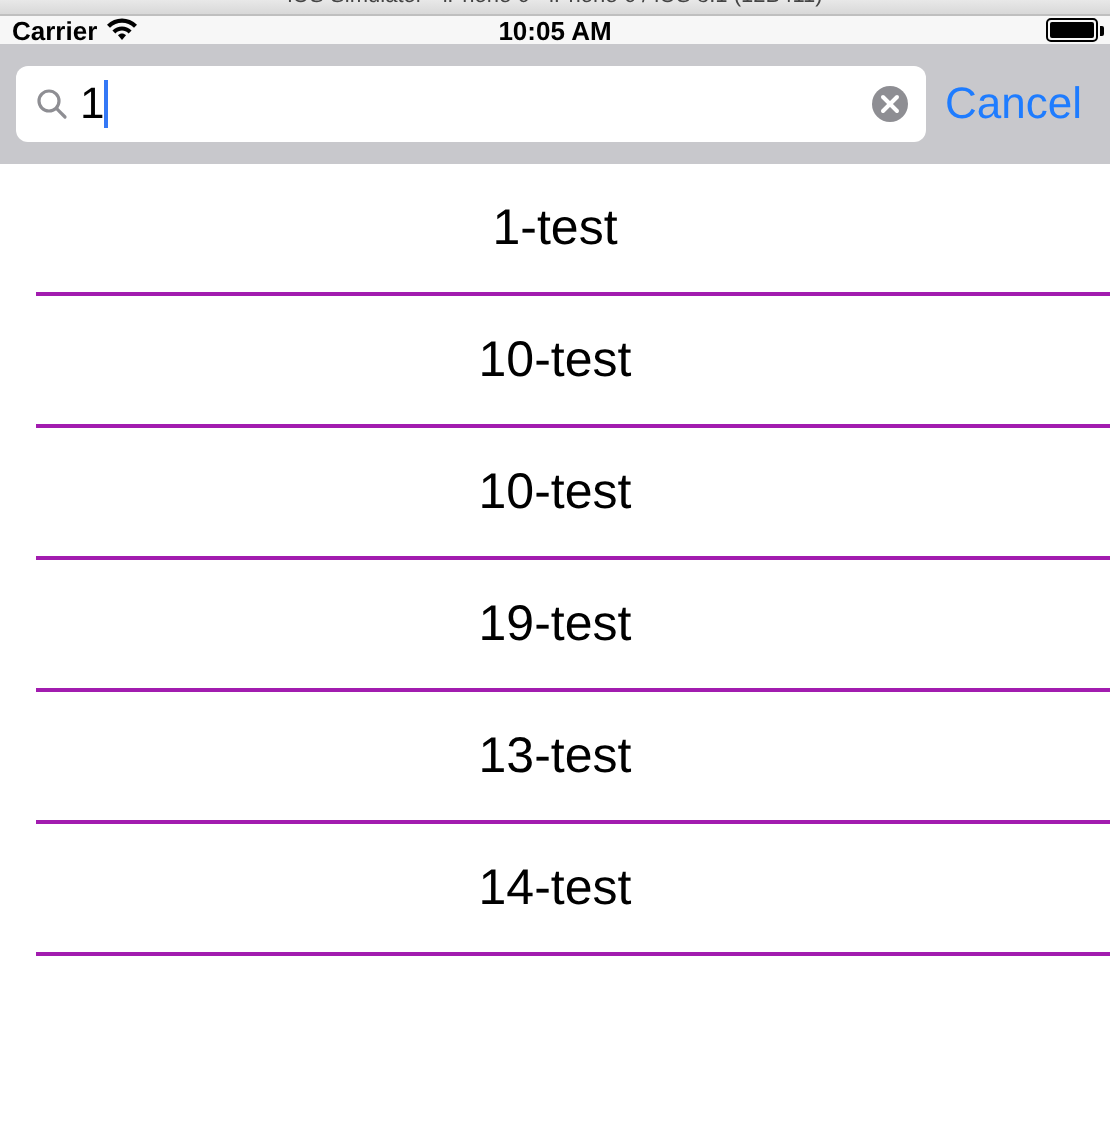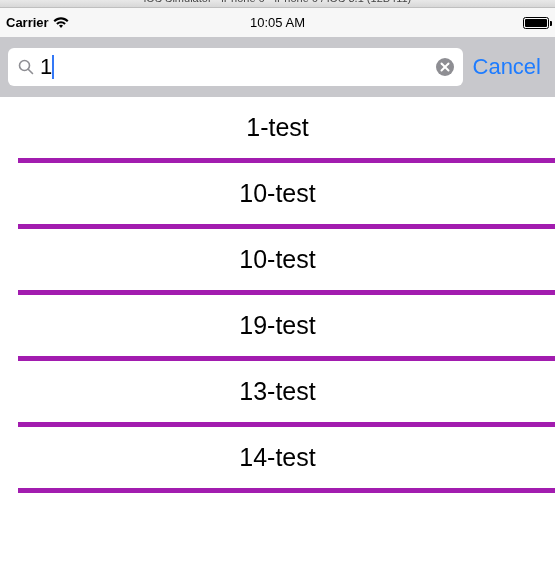--- a/index.html
+++ b/index.html
@@ -13,32 +13,32 @@
     text-align: center;
     line-height: 0px;
     overflow: visible;
     position: relative;
   }
   .window-title-bar span{
     position: relative;
     top:-2px;
   }
   .status-bar {
-    height: 29px;
+    height: 14px;
     display: flex;
     align-items: center;
     justify-content: space-between;
     padding: 0 6px;
     background: #f7f7f7;
     font-size: 13px;
     font-weight: 600;
     color: #000;
   }
   .status-left { display: flex; align-items: center; gap: 4px; }
-  .status-center { position: absolute; left: 0; right: 0; text-align: center; font-weight: 400; font-size: 13px; pointer-events:none;}
+  .status-center { position: absolute; left: 0; right: 0; text-align: center; font-weight: 700; font-size: 13px; pointer-events:none;}
   .battery {
     width: 26px; height: 12px; border: 1.5px solid #000; border-radius: 2.5px; position: relative;
   }
   .battery::after { content:""; position:absolute; right:-4px; top:3px; width:2.5px; height:5px; background:#000; border-radius:0 1px 1px 0;}
   .battery-fill { position:absolute; left:1px; top:1px; bottom:1px; right:1px; background:#000; border-radius:1px;}
   .search-bar {
     background: #c8c8cc;
     padding: 8px 8px 8px 8px;
     display: flex;
     align-items: center;
@@ -84,21 +84,21 @@
     background: #fff;
   }
   .row {
     height: 66px;
     display: flex;
     align-items: center;
     justify-content: center;
     font-size: 25px;
     font-weight: 400;
     color: #000;
-    border-bottom: 5px solid #a21caf;
+    border-bottom: 2px solid #a21caf;
     margin-left: 18px;
   }
   .row:first-child{ border-top:none;}
   .row span{ margin-left:-18px;}
   svg { display:block; }
 </style>
 </head>
 <body>
 
 <div class="window-title-bar">

